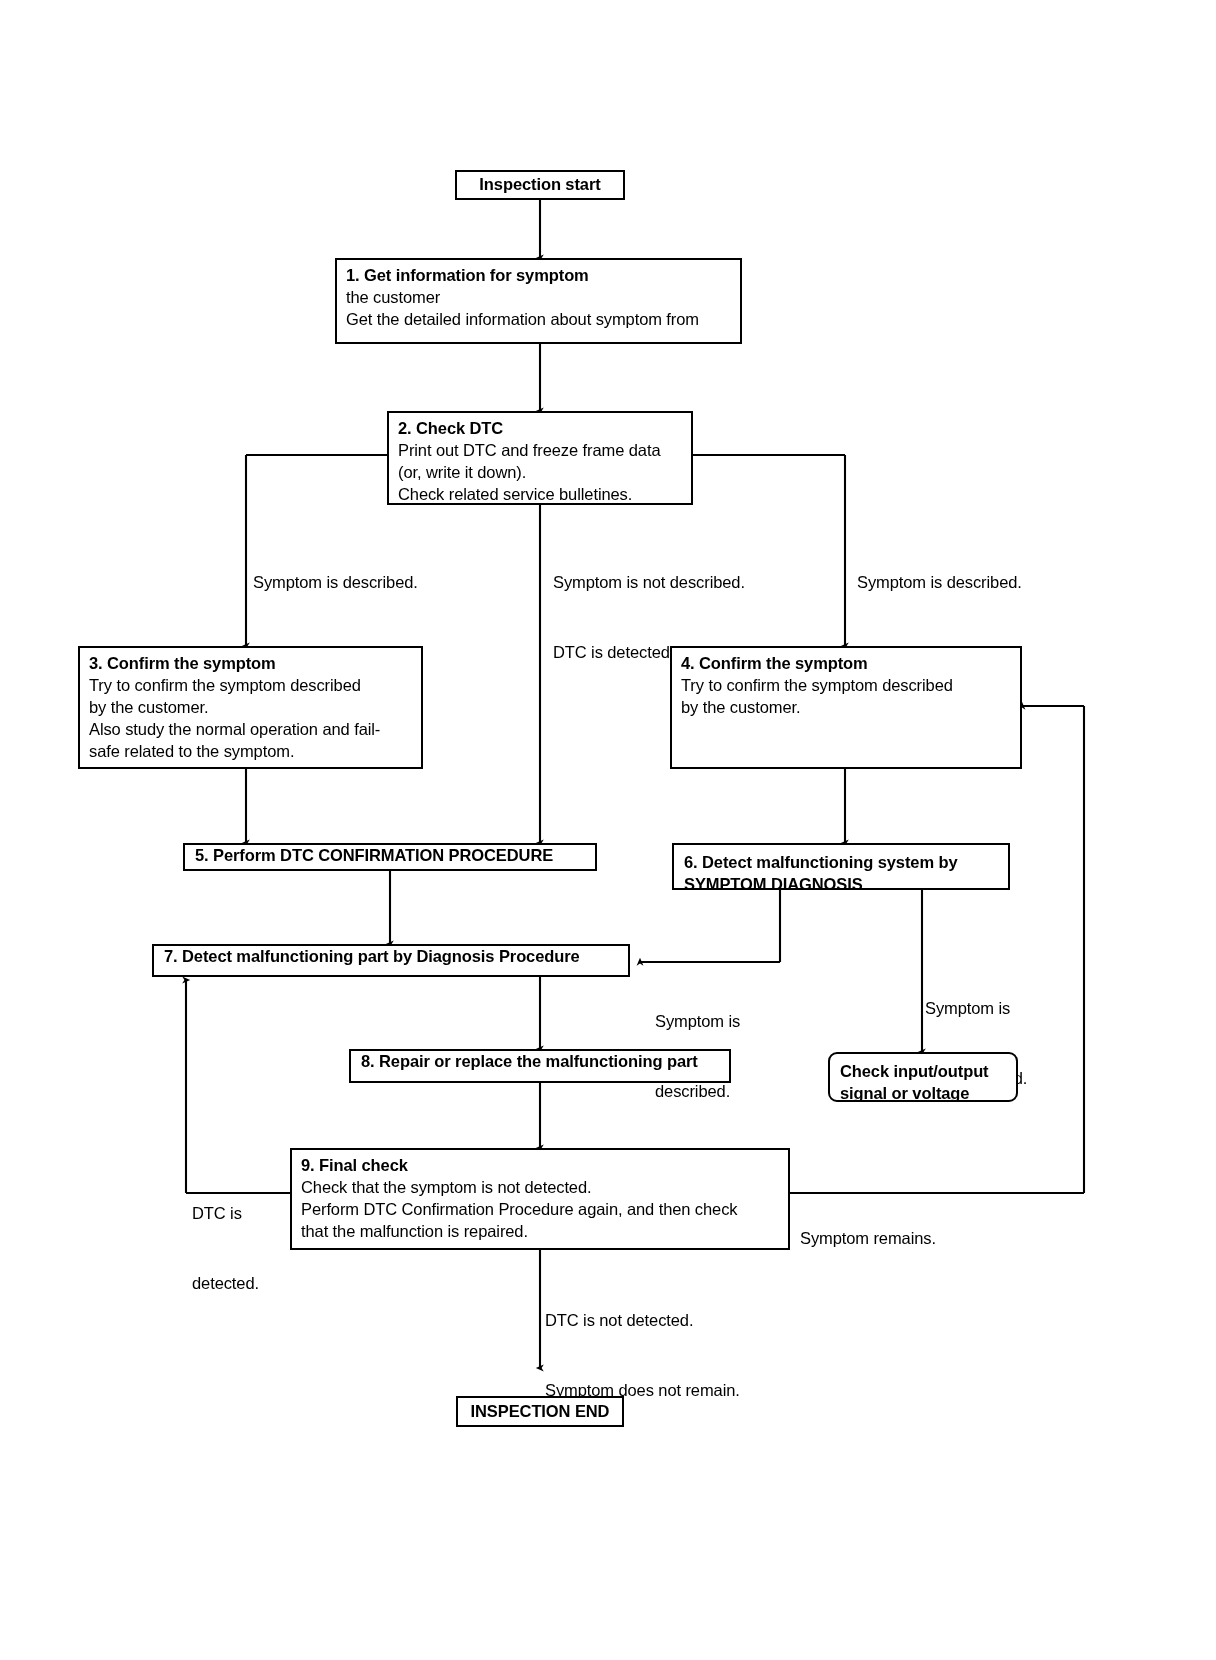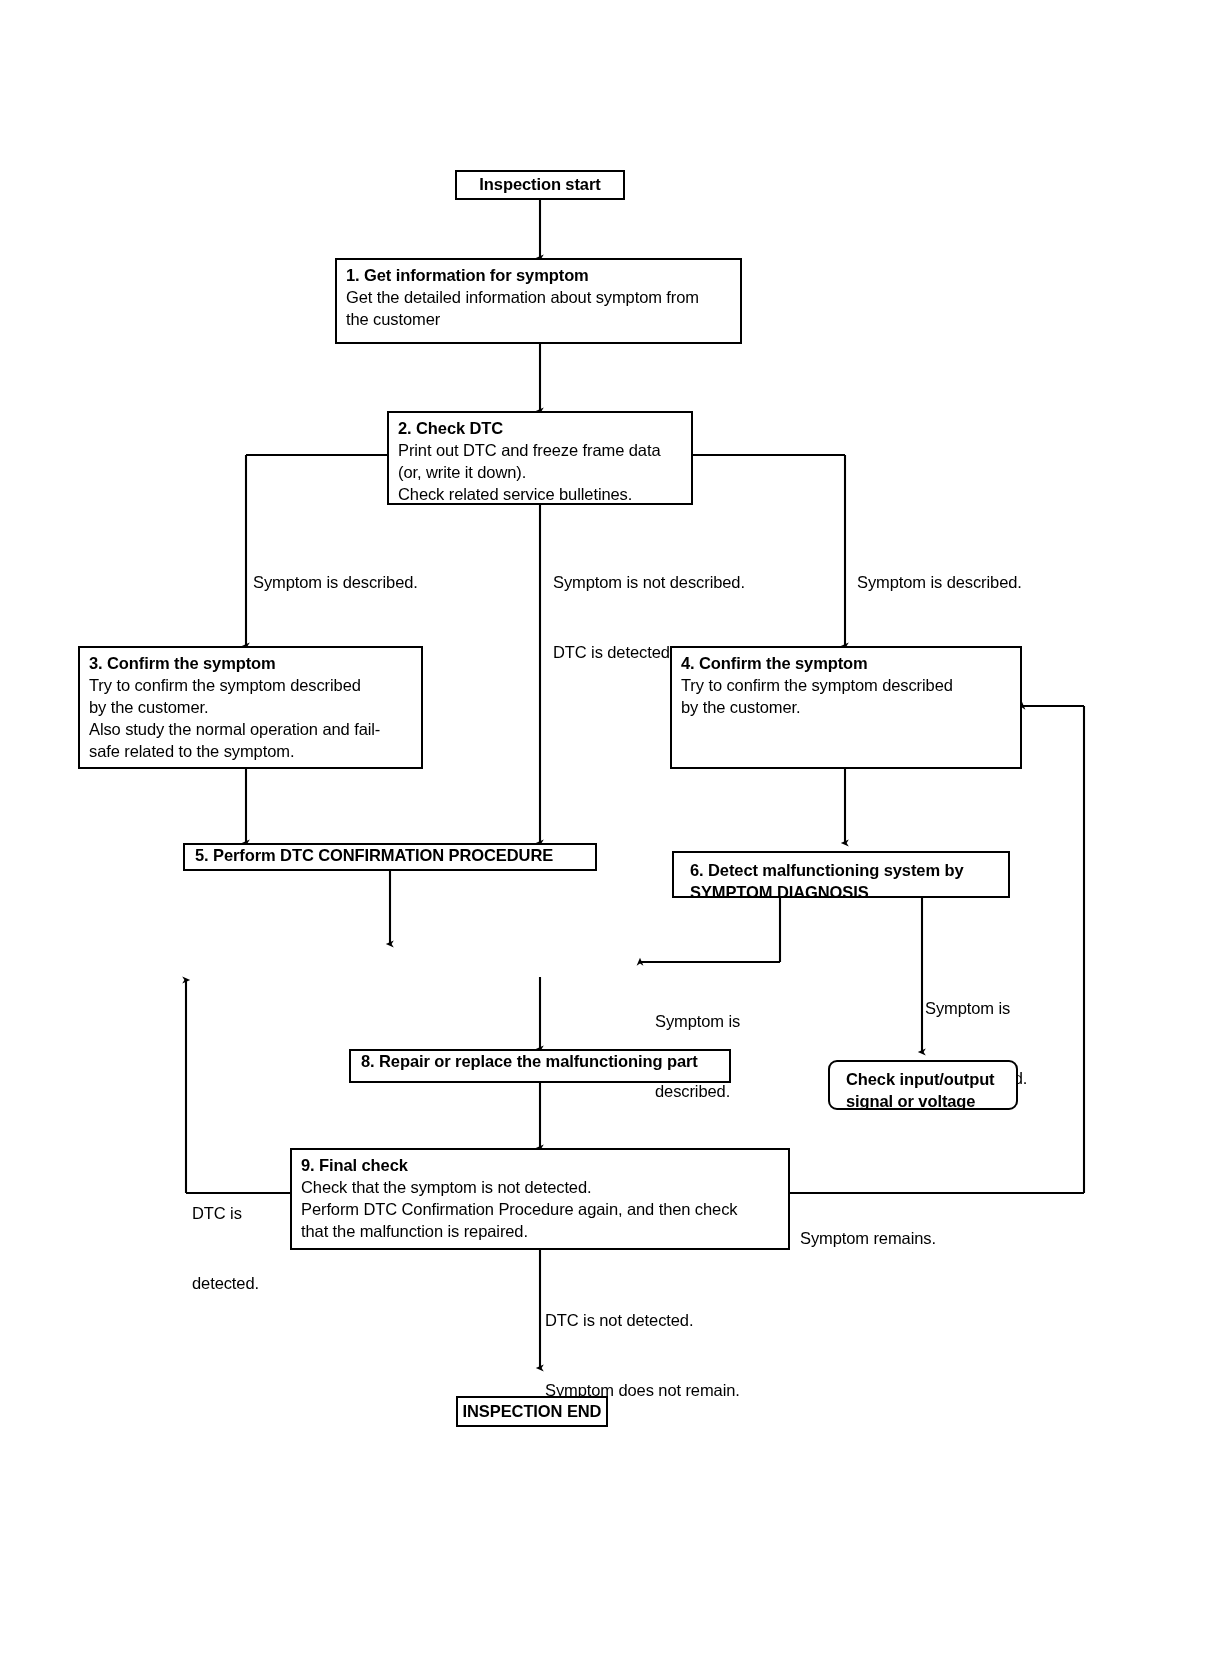--- a/index.html
+++ b/index.html
@@ -51,22 +51,21 @@
   }
   .node.center .hdr {
     font-weight: bold;
   }
   .node.oneline {
     display: flex;
     align-items: flex-start;
     padding: 0 10px;
   }
   .node.twoline {
-    padding: 6px 16px;
-    margin-top: 8px;
+    padding: 6px 10px;
   }
   .node.twoline .hdr {
     font-weight: bold;
     line-height: 1.35;
   }
   .edge-label {
     position: absolute;
     font-size: 16.5px;
     line-height: 1.42;
     letter-spacing: -0.1px;
@@ -124,22 +123,22 @@
       <line x1="540" y1="1250" x2="540" y2="1368" marker-end="url(#arrow)"></line>
     </g>
   </svg>
 
   <div class="node center" style="left:455px; top:142px; width:170px; height:30px;">
     <span class="hdr">Inspection start</span>
   </div>
 
   <div class="node" style="left:335px; top:258px; width:407px; height:86px;">
     <div class="hdr">1. Get information for symptom</div>
+    <div class="body">the customer</div>
     <div class="body">Get the detailed information about symptom from</div>
-    <div class="body">the customer</div>
   </div>
 
   <div class="node" style="left:387px; top:411px; width:306px; height:94px;">
     <div class="hdr">2. Check DTC</div>
     <div class="body">Print out DTC and freeze frame data</div>
     <div class="body">(or, write it down).</div>
     <div class="body">Check related service bulletines.</div>
   </div>
 
   <div class="edge-label" style="left:253px; top:524px;">
@@ -173,20 +172,23 @@
 
   <div class="node oneline" style="left:183px; top:843px; width:414px; height:28px;">
     <span class="hdr">5. Perform DTC CONFIRMATION PROCEDURE</span>
   </div>
 
   <div class="node twoline" style="left:672px; top:843px; width:338px; height:47px;">
     <div class="hdr">6. Detect malfunctioning system by</div>
     <div class="hdr">SYMPTOM DIAGNOSIS</div>
   </div>
 
+  <div class="node oneline" style="left:152px; top:944px; width:478px; height:33px;">
+    <span class="hdr">7. Detect malfunctioning part by Diagnosis Procedure</span>
+  </div>
 
   <div class="edge-label" style="left:655px; top:963px;">
     <div>Symptom is</div>
     <div>described.</div>
   </div>
 
   <div class="edge-label" style="left:925px; top:950px;">
     <div>Symptom is</div>
     <div>not described.</div>
   </div>
@@ -214,17 +216,17 @@
 
   <div class="edge-label" style="left:800px; top:1180px;">
     <div>Symptom remains.</div>
   </div>
 
   <div class="edge-label" style="left:545px; top:1262px;">
     <div>DTC is not detected.</div>
     <div>Symptom does not remain.</div>
   </div>
 
-  <div class="node center" style="left:456px; top:1368px; width:152px; height:31px;">
+  <div class="node center" style="left:456px; top:1368px; width:168px; height:31px;">
     <span class="hdr">INSPECTION END</span>
   </div>
 
 </div>
 
 </body></html>

